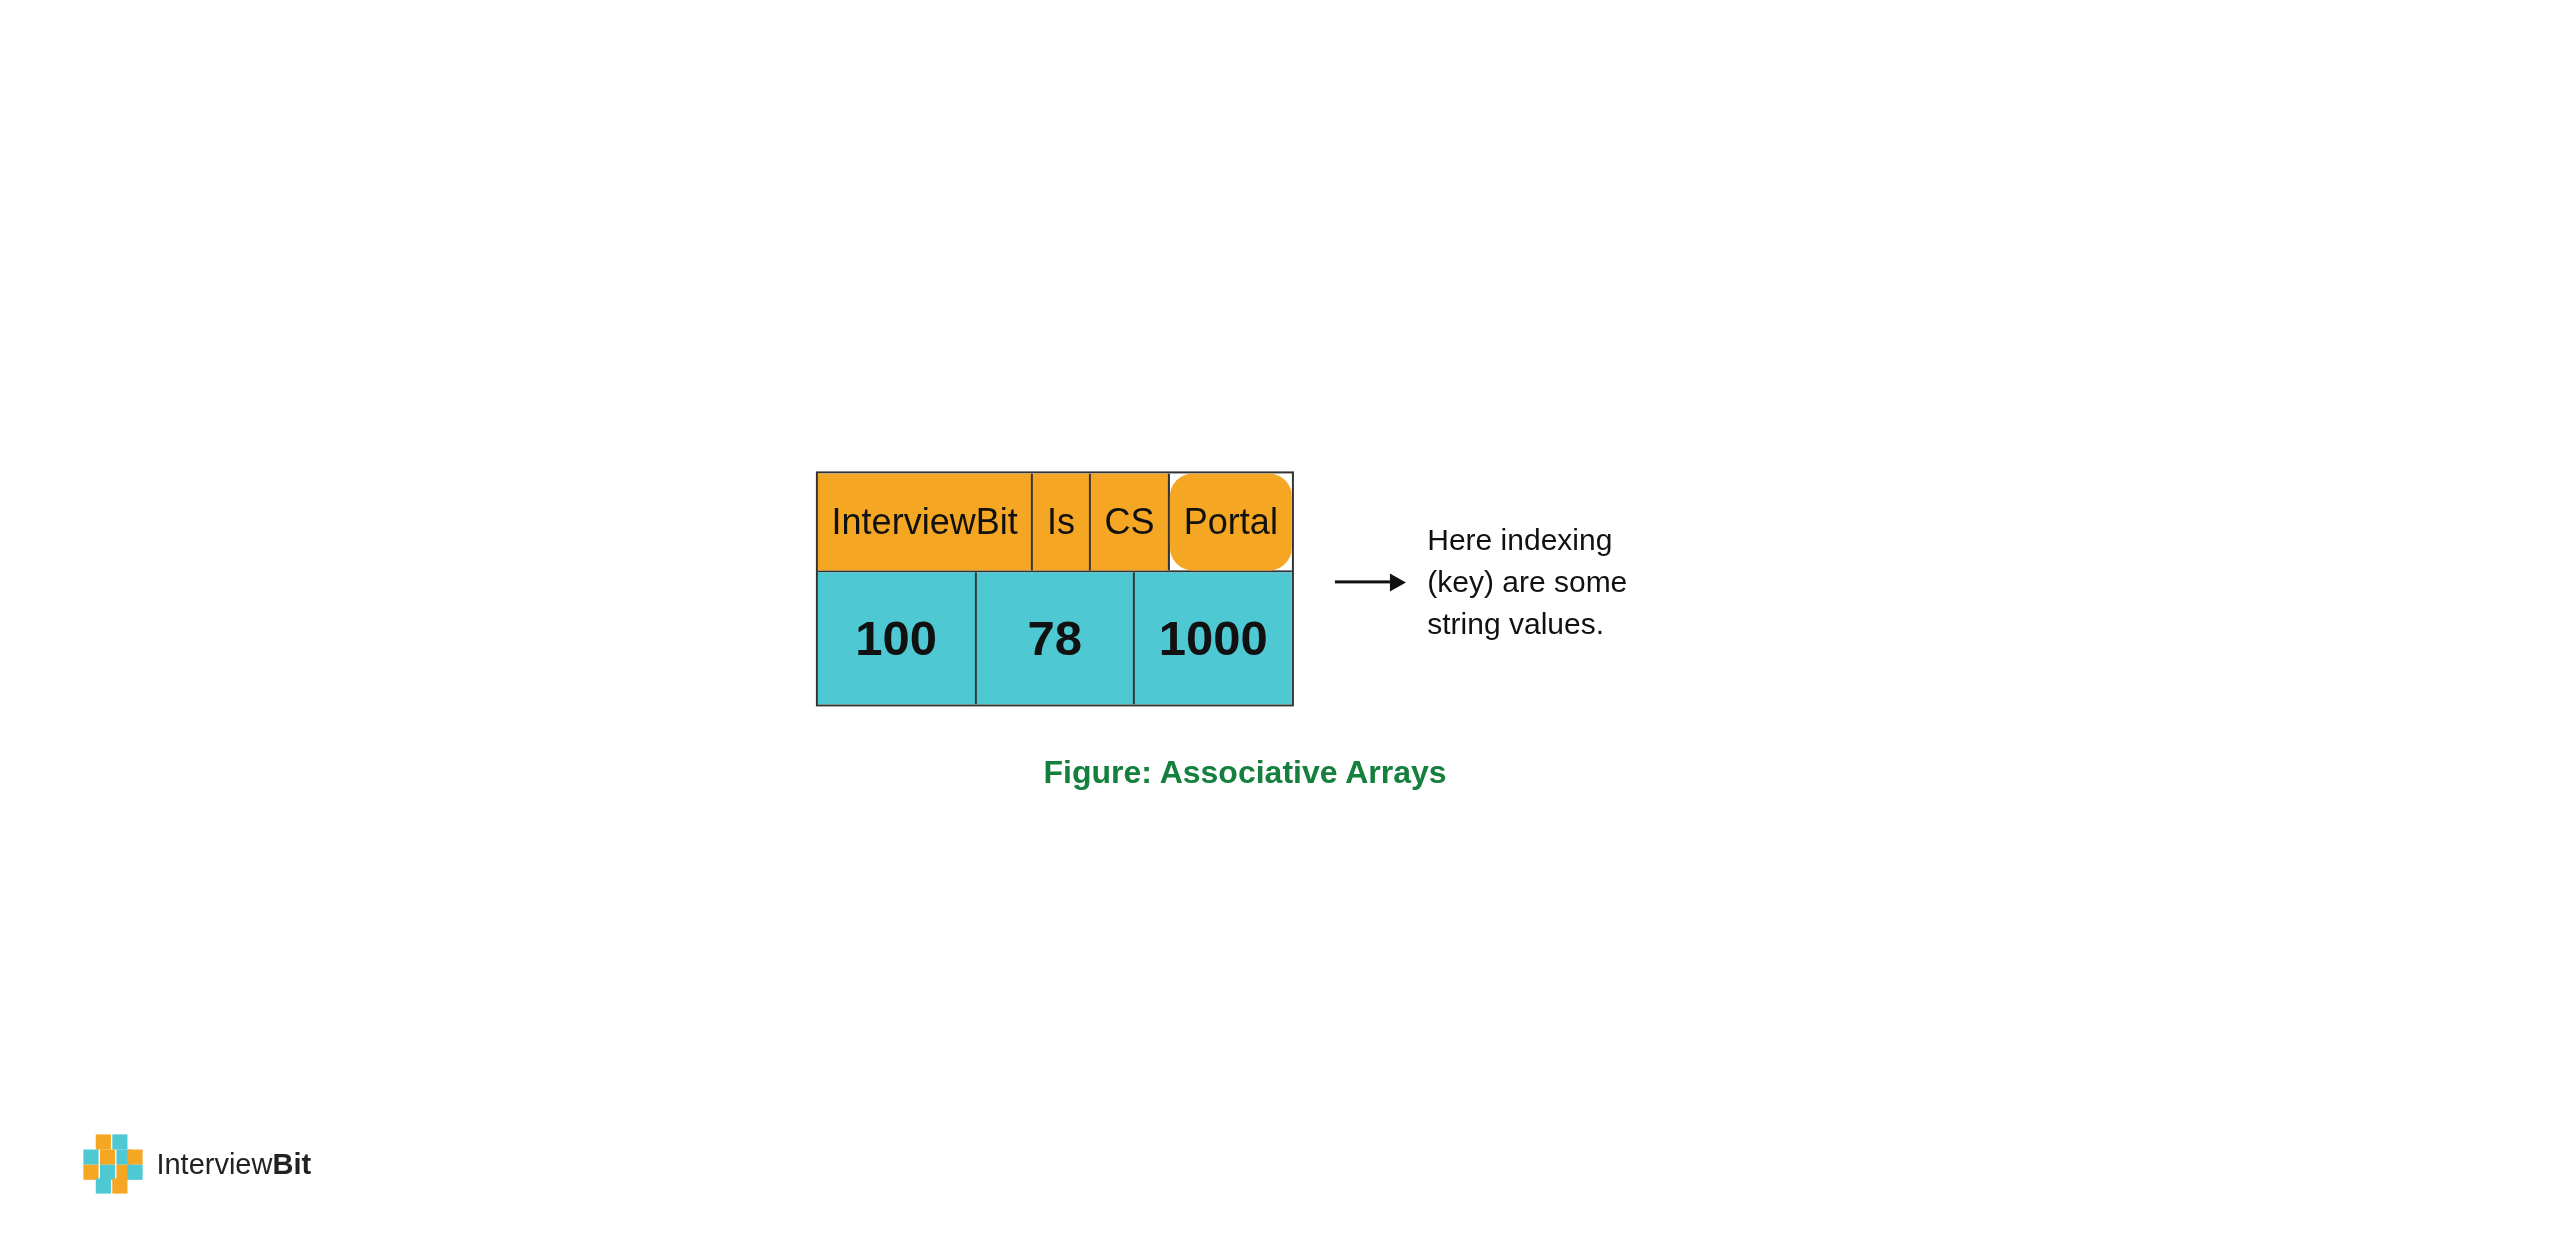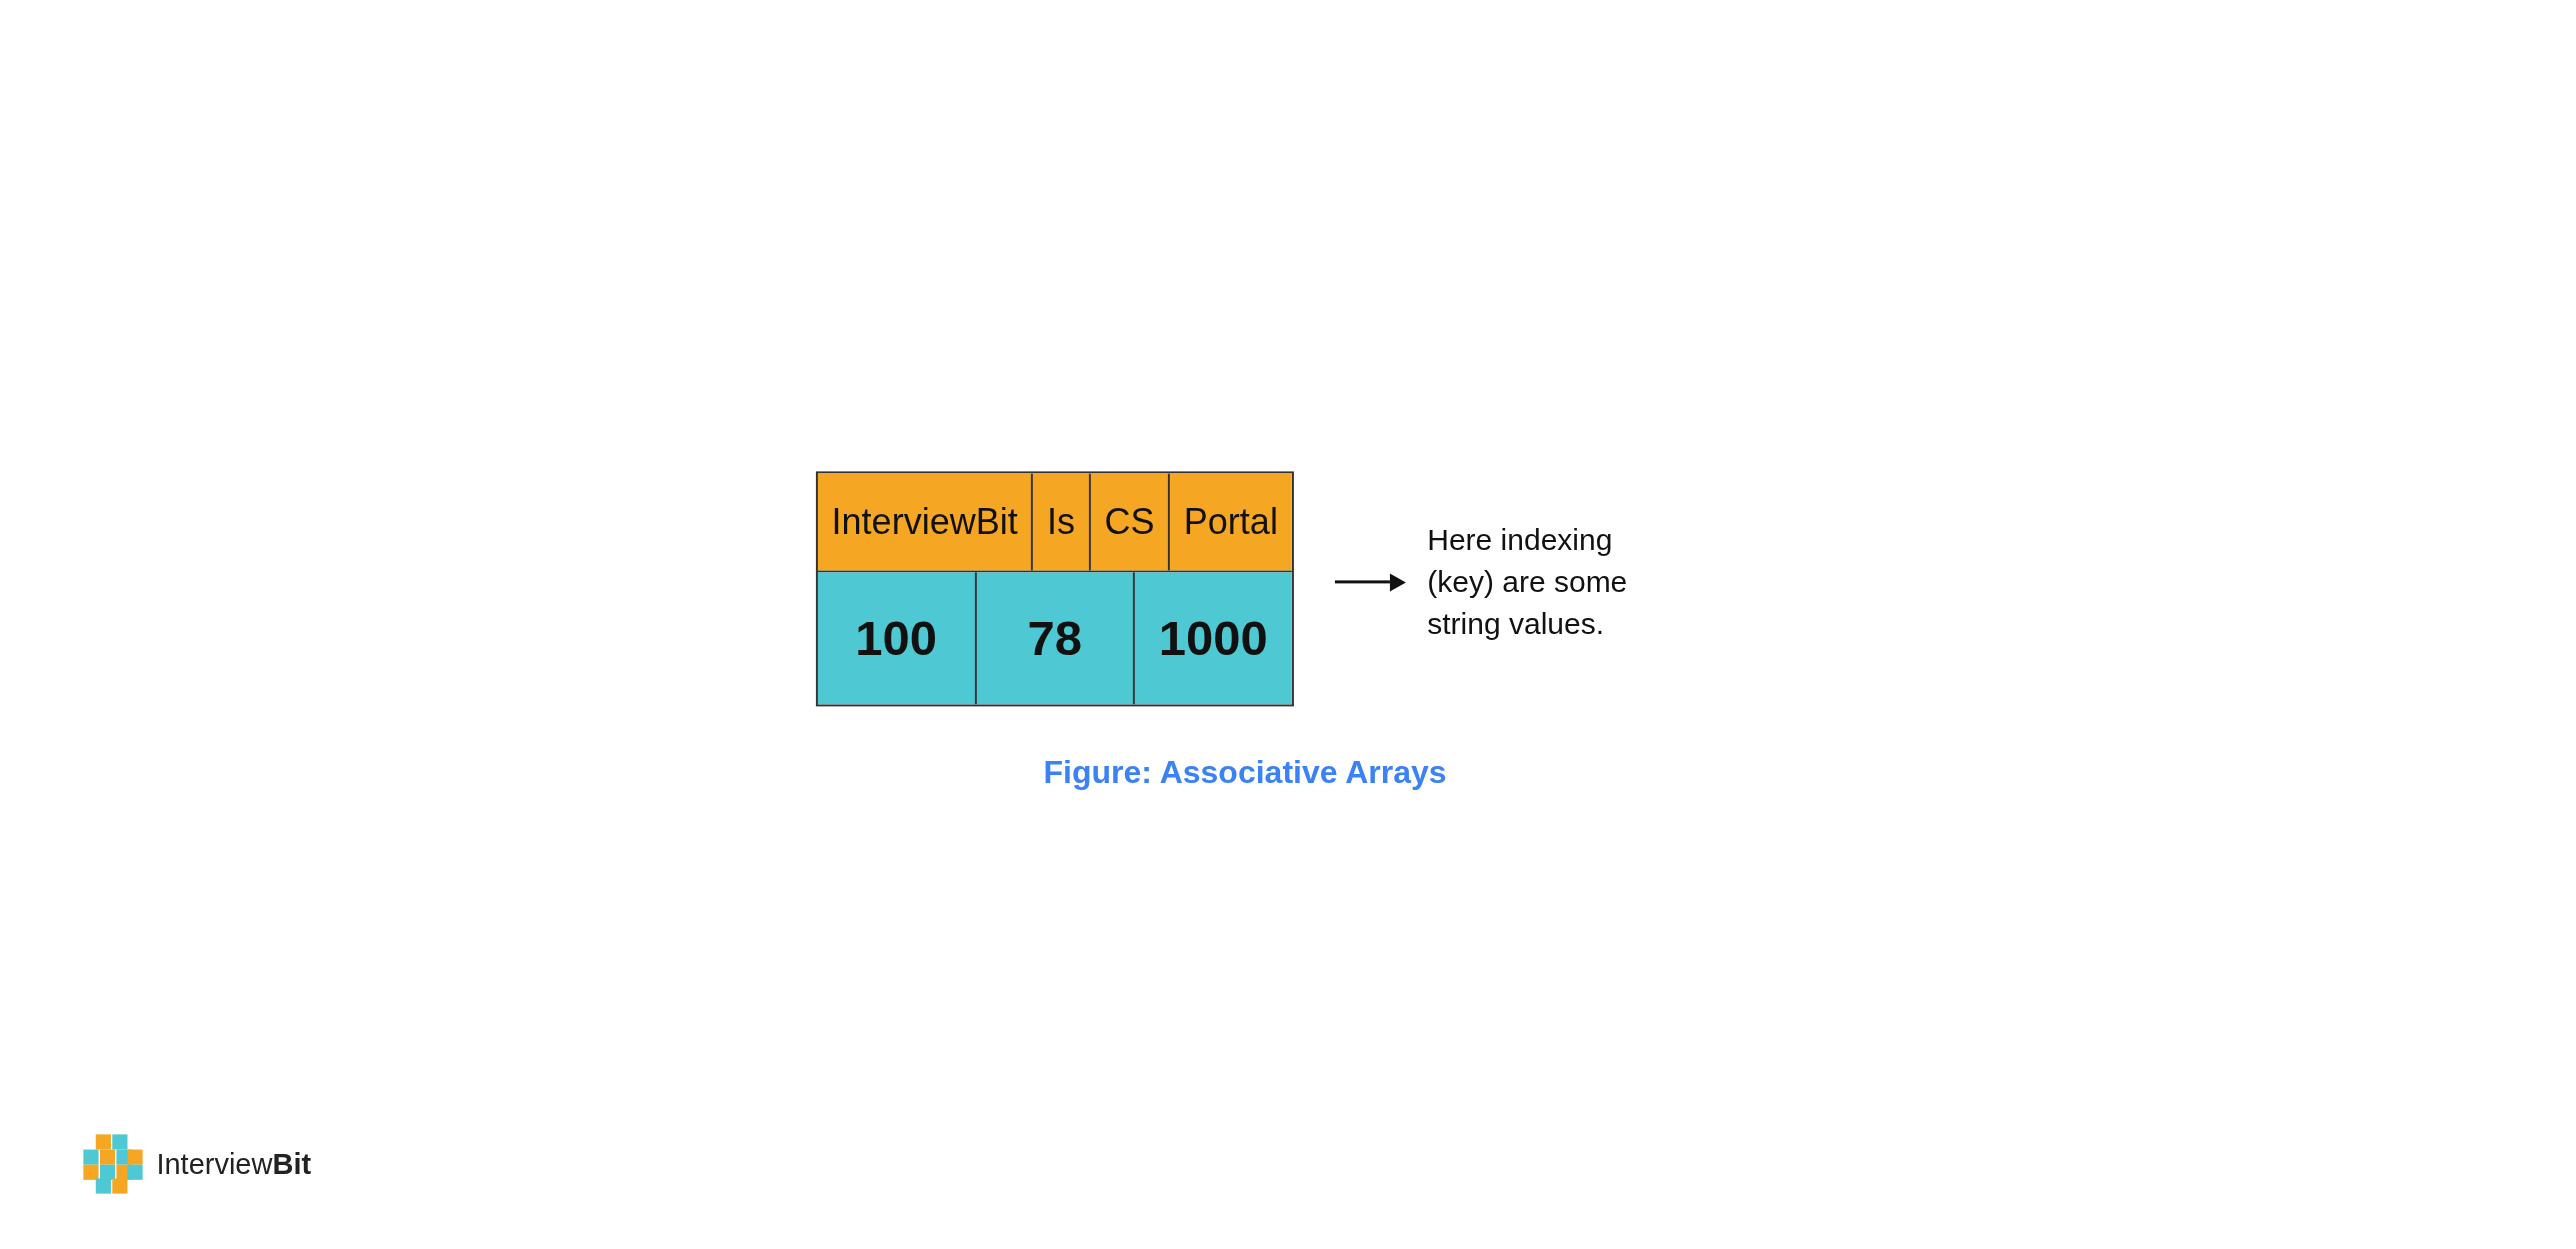--- a/index.html
+++ b/index.html
@@ -43,20 +43,21 @@
       padding: 27.5px 13.7px;
       text-align: center;
       font-size: 36px;
       font-weight: 400;
       color: #111;
       border-right: 2.1px solid #333;
     }
 
     .header-cell:last-child {
       border-right: none;
+      border-radius: 23px;
     }
 
     .data-row {
       display: flex;
       border-top: 2.1px solid #333;
     }
 
     .data-cell {
       background-color: #4EC8D3;
       flex: 1;
@@ -103,21 +104,21 @@
       color: #111;
       line-height: 1.4;
       max-width: 247px;
       margin-left: 13.7px;
     }
 
     .figure-caption {
       margin-top: 48px;
       font-size: 32px;
       font-weight: 600;
-      color: #3b82f6;
+      color: #15803d;
       text-align: center;
     }
 
     .logo-container {
       position: absolute;
       bottom: 55px;
       left: 82px;
       display: flex;
       align-items: center;
       gap: 12.4px;

